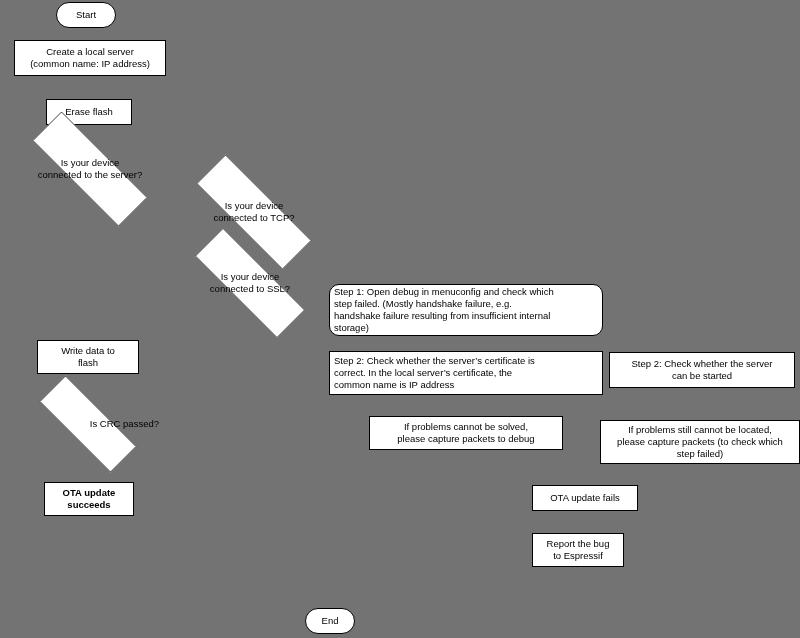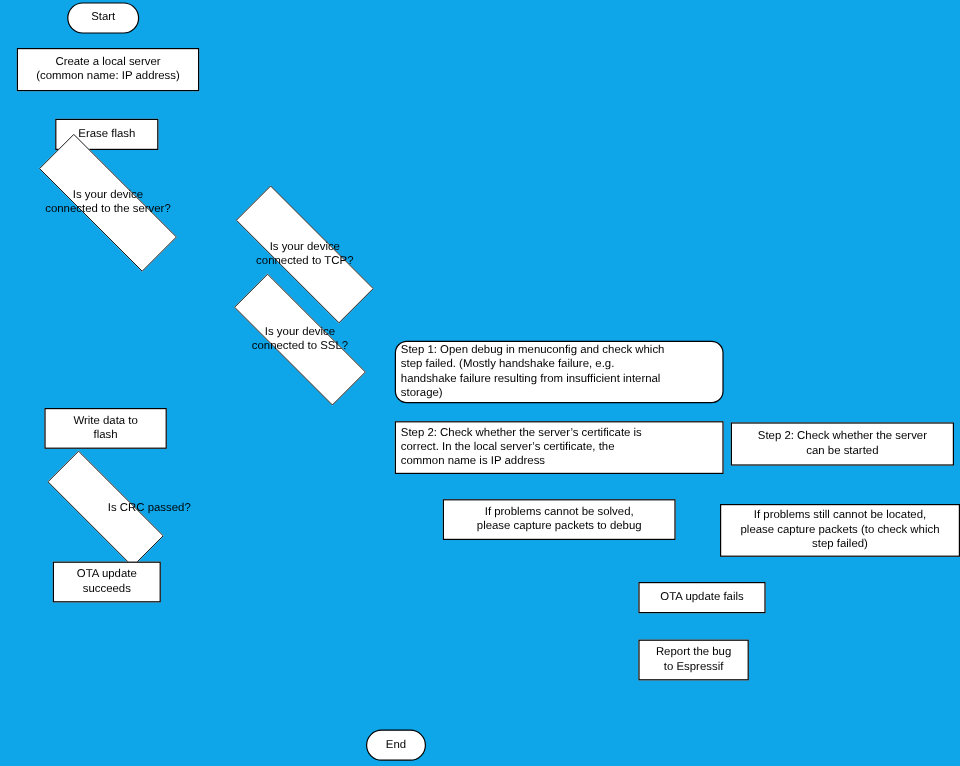--- a/index.html
+++ b/index.html
@@ -4,21 +4,21 @@
 <style>
   html, body {
     margin: 0;
     padding: 0;
     background: #000000;
   }
   #canvas {
     position: relative;
     width: 800px;
     height: 638px;
-    background: #0ea5e9;
+    background: #737373;
     font-family: "Liberation Sans", sans-serif;
     overflow: hidden;
   }
   .node {
     position: absolute;
     box-sizing: border-box;
     background: #ffffff;
     color: #000000;
     border: 1px solid #000000;
     display: flex;
@@ -119,21 +119,21 @@
   <div class="node rect" style="left:37px; top:340px; width:102px; height:34px;">
     <span>Write data to
 flash</span>
   </div>
 
   <div class="diamond-wrap" style="left:17px; top:398px; width:142px; height:52px;justify-content:flex-end;">
     <div class="diamond-shape"></div>
     <div class="diamond-label">Is CRC passed?</div>
   </div>
 
-  <div class="node rect" style="left:44px; top:468px; width:90px; height:34px;">
+  <div class="node rect" style="left:44px; top:482px; width:90px; height:34px;font-weight:bold;">
     <span>OTA update
 succeeds</span>
   </div>
 
   <div class="node rounded" style="left:329px; top:284px; width:274px; height:52px; text-align:left; justify-content:flex-start;">
     <span>Step 1: Open debug in menuconfig and check which
 step failed. (Mostly handshake failure, e.g.
 handshake failure resulting from insufficient internal
 storage)</span>
   </div>

